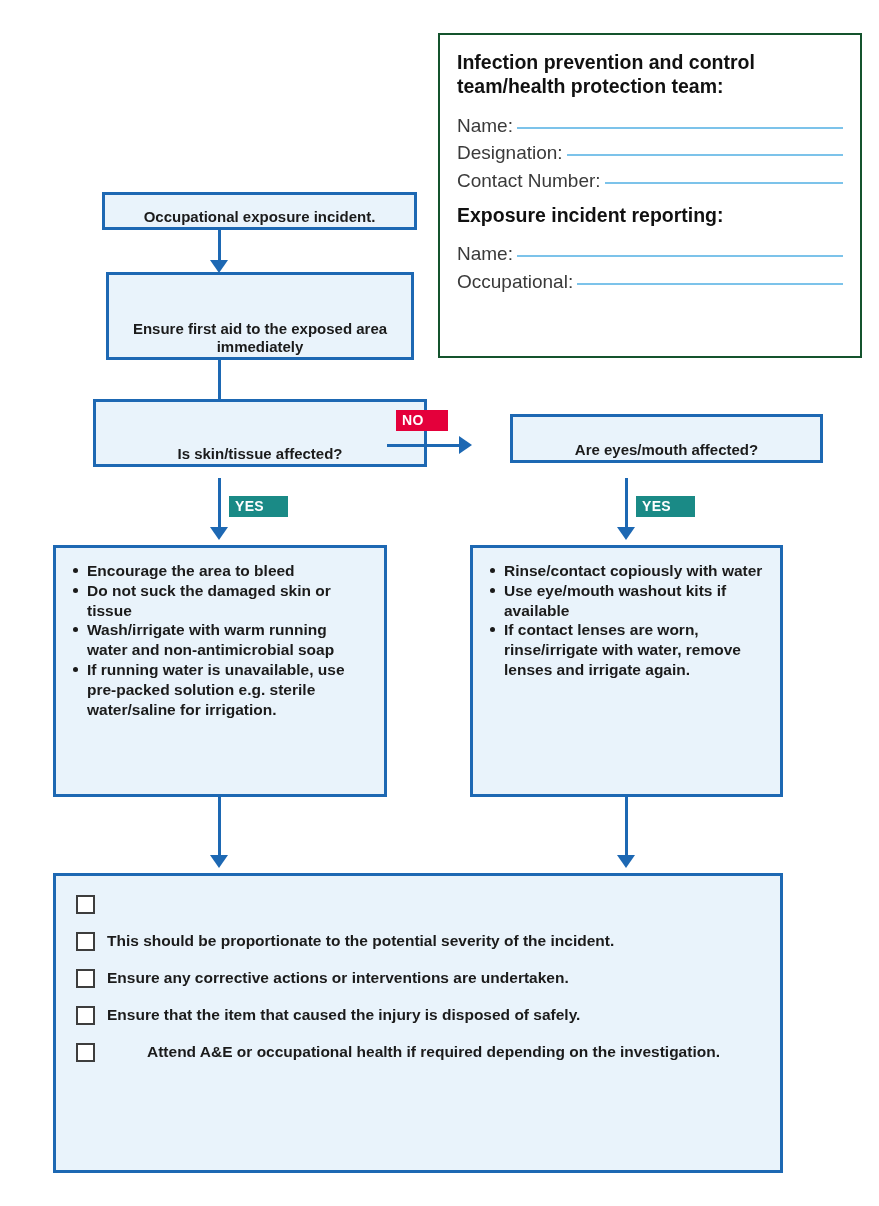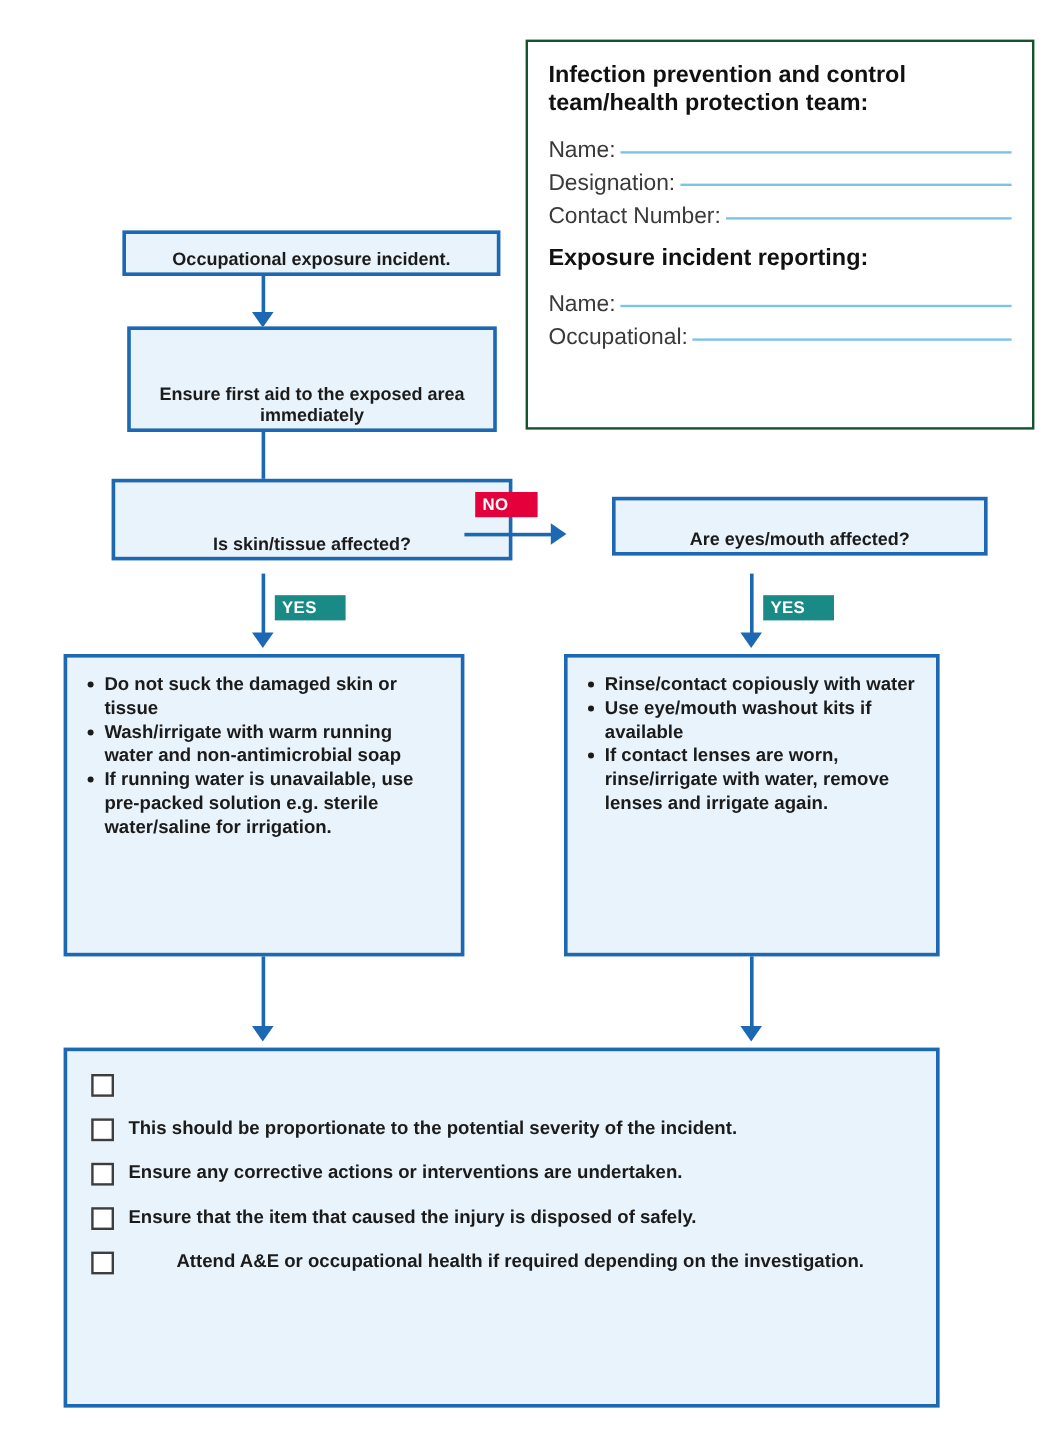--- a/index.html
+++ b/index.html
@@ -215,20 +215,21 @@
   <div class="vline" style="left:218px;top:478px;height:54px;"></div>
   <div class="arrow-down" style="left:210px;top:527px;"></div>
   <div class="badge badge-yes" style="left:229px;top:496px;">YES</div>
 
   <div class="vline" style="left:625px;top:478px;height:54px;"></div>
   <div class="arrow-down" style="left:617px;top:527px;"></div>
   <div class="badge badge-yes" style="left:636px;top:496px;">YES</div>
 
   <div class="bulletbox" style="left:53px;top:545px;width:334px;height:252px;">
     <ul>
+      <li>Encourage the area to bleed</li>
       <li>Do not suck the damaged skin or tissue</li>
       <li>Wash/irrigate with warm running water and non-antimicrobial soap</li>
       <li>If running water is unavailable, use pre-packed solution e.g. sterile water/saline for irrigation.</li>
     </ul>
   </div>
 
   <div class="bulletbox" style="left:470px;top:545px;width:313px;height:252px;">
     <ul>
       <li>Rinse/contact copiously with water</li>
       <li>Use eye/mouth washout kits if available</li>

